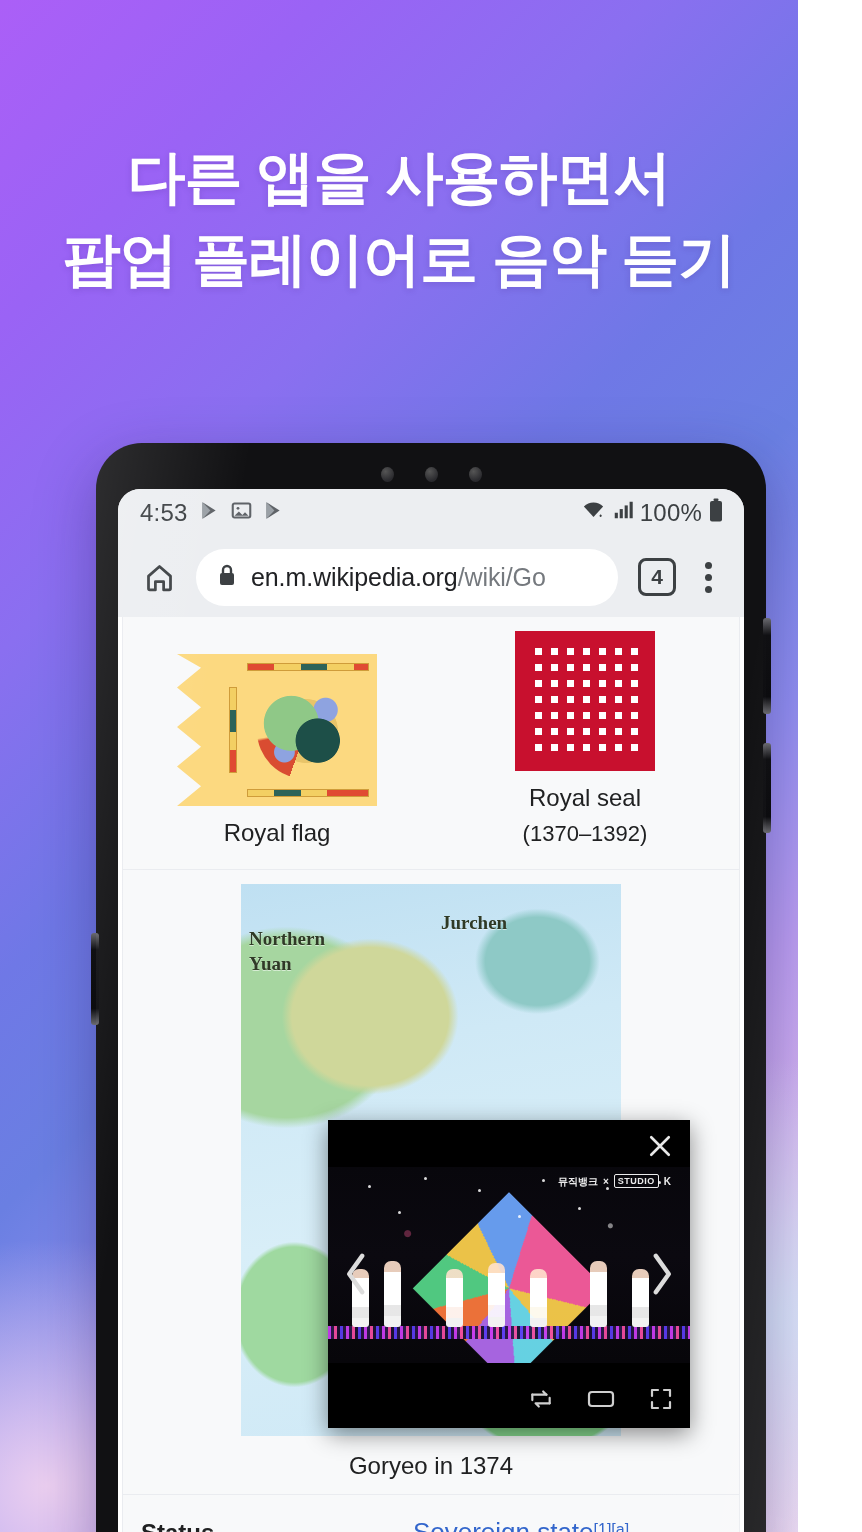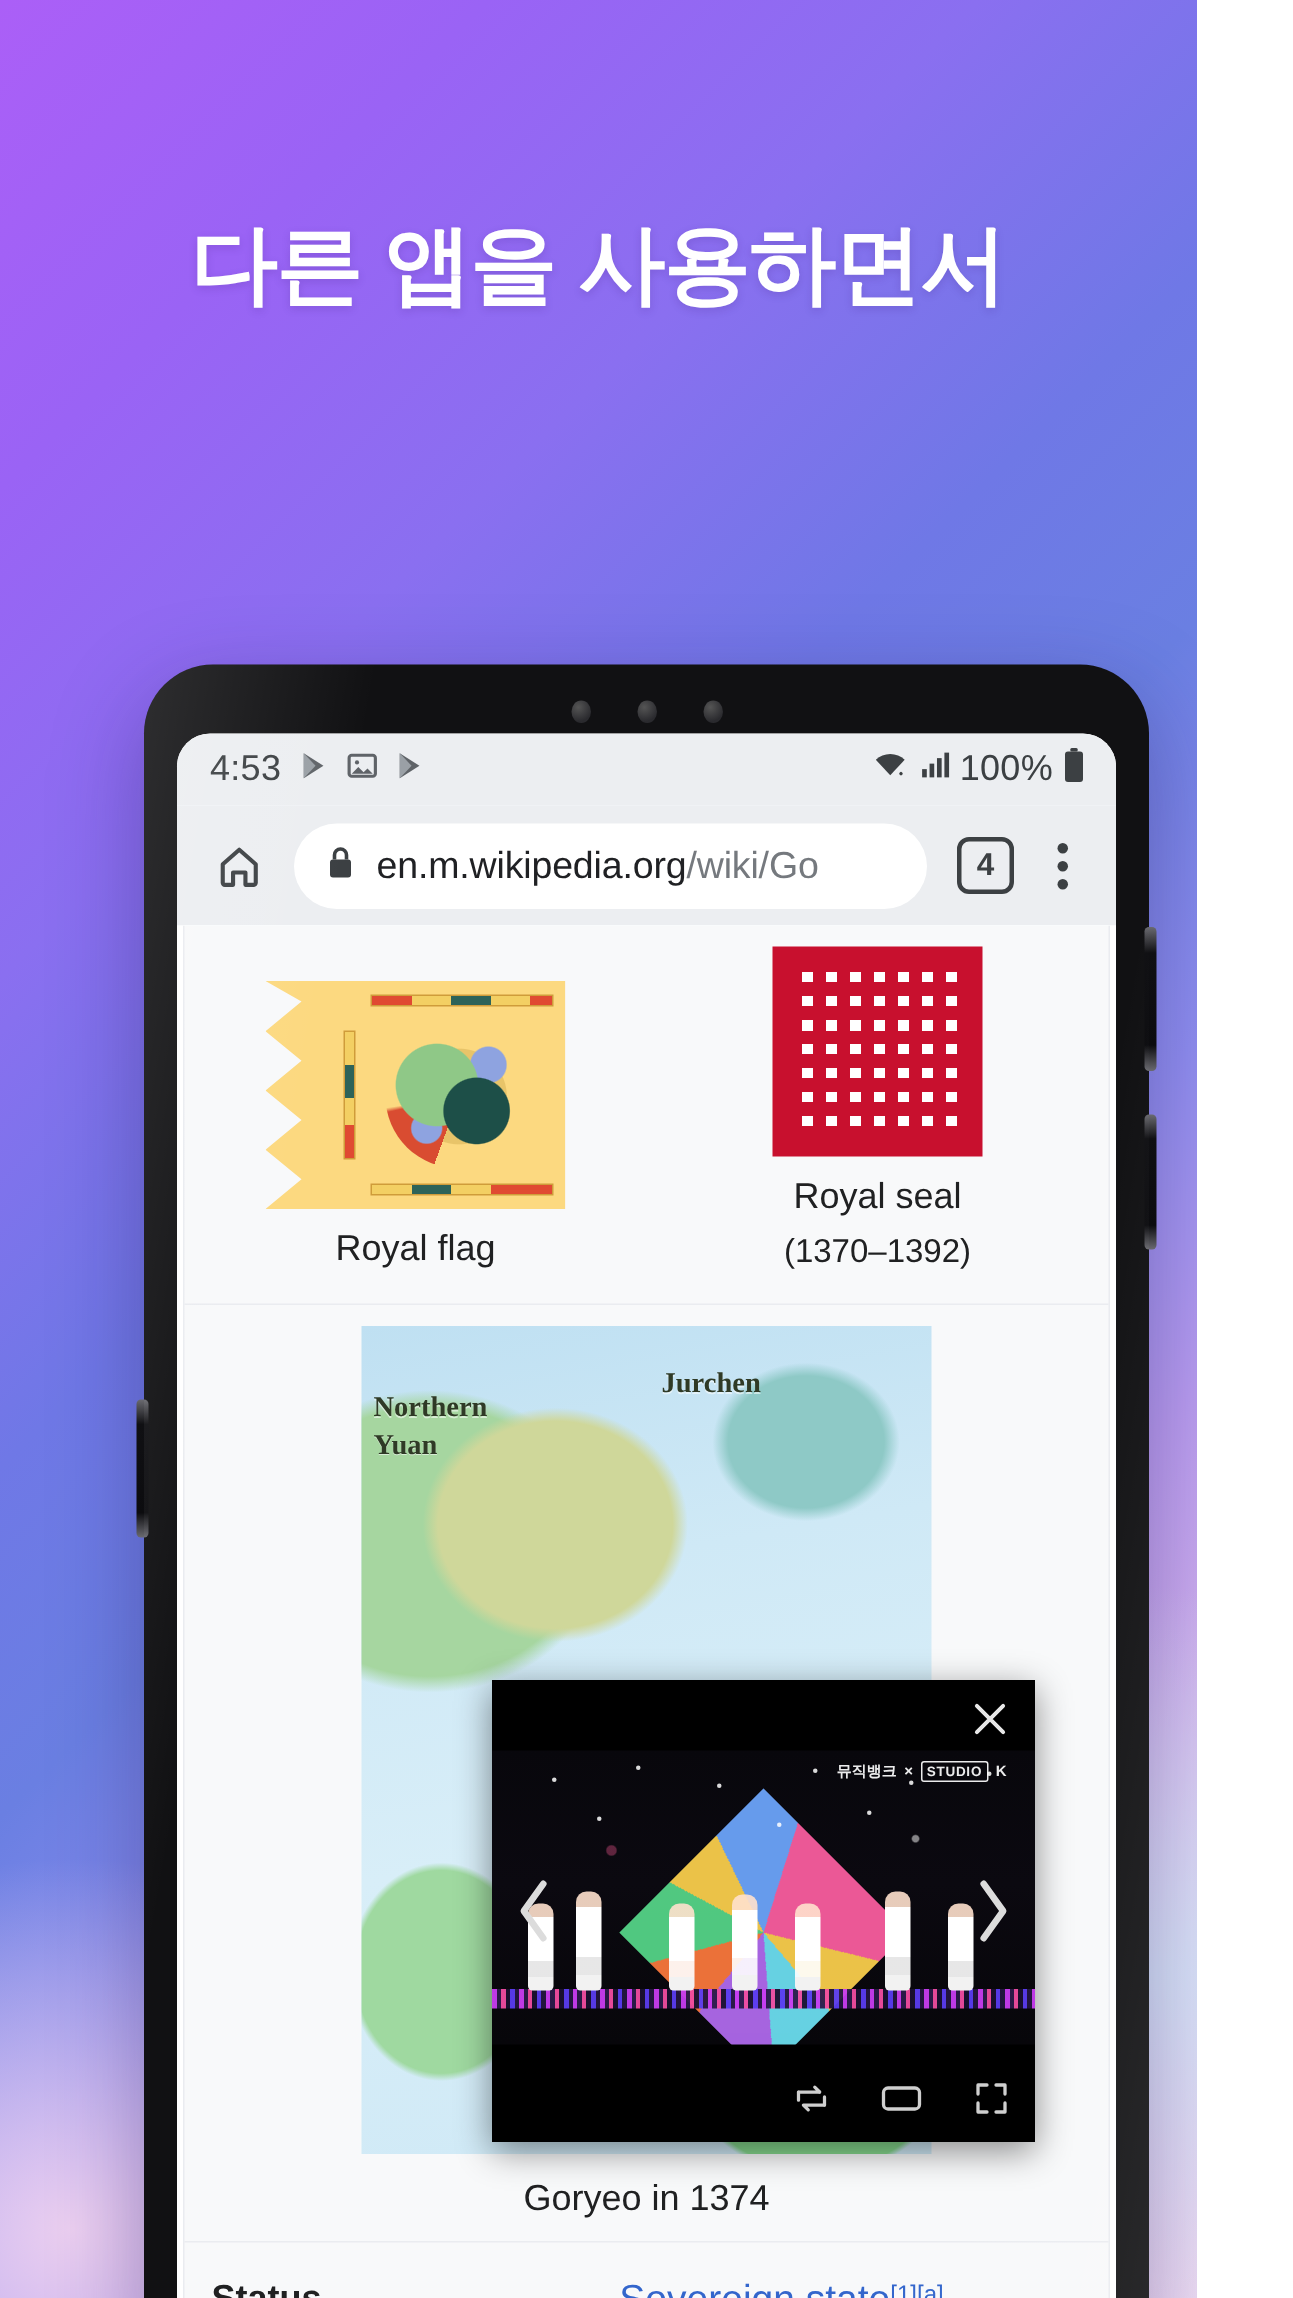--- a/index.html
+++ b/index.html
@@ -362,20 +362,21 @@
   .pctrl { width: 34px; height: 34px; display: flex; align-items: center; justify-content: center; }
 </style>
 </head>
 <body>
 
 <div id="stage">
   <div id="bgwash"></div>
 
   <div class="headline">
     <div>다른 앱을 사용하면서</div>
+    <div>팝업 플레이어로 음악 듣기</div>
   </div>
 
   <div id="phone">
     <div class="sensor-dots">
       <i></i>
       <i></i>
       <i></i>
     </div>
     <div class="side-btn right-top"></div>
     <div class="side-btn right-bot"></div>

